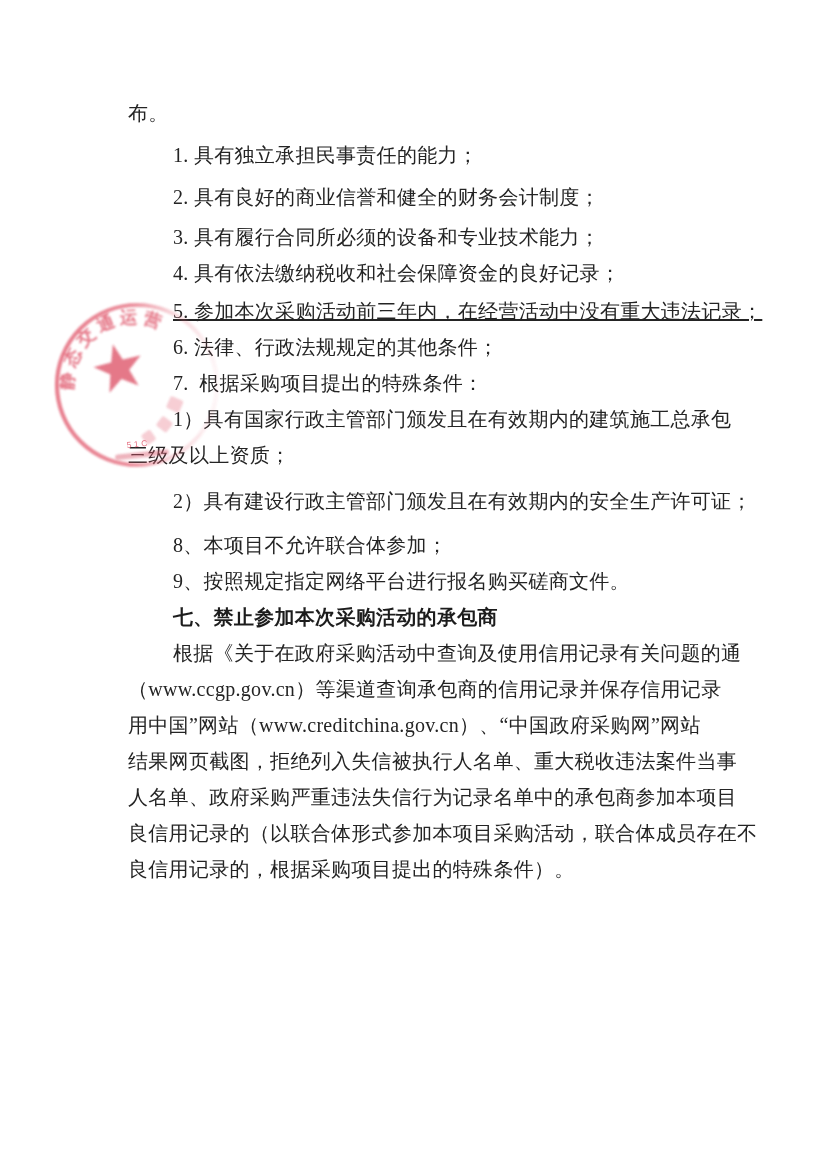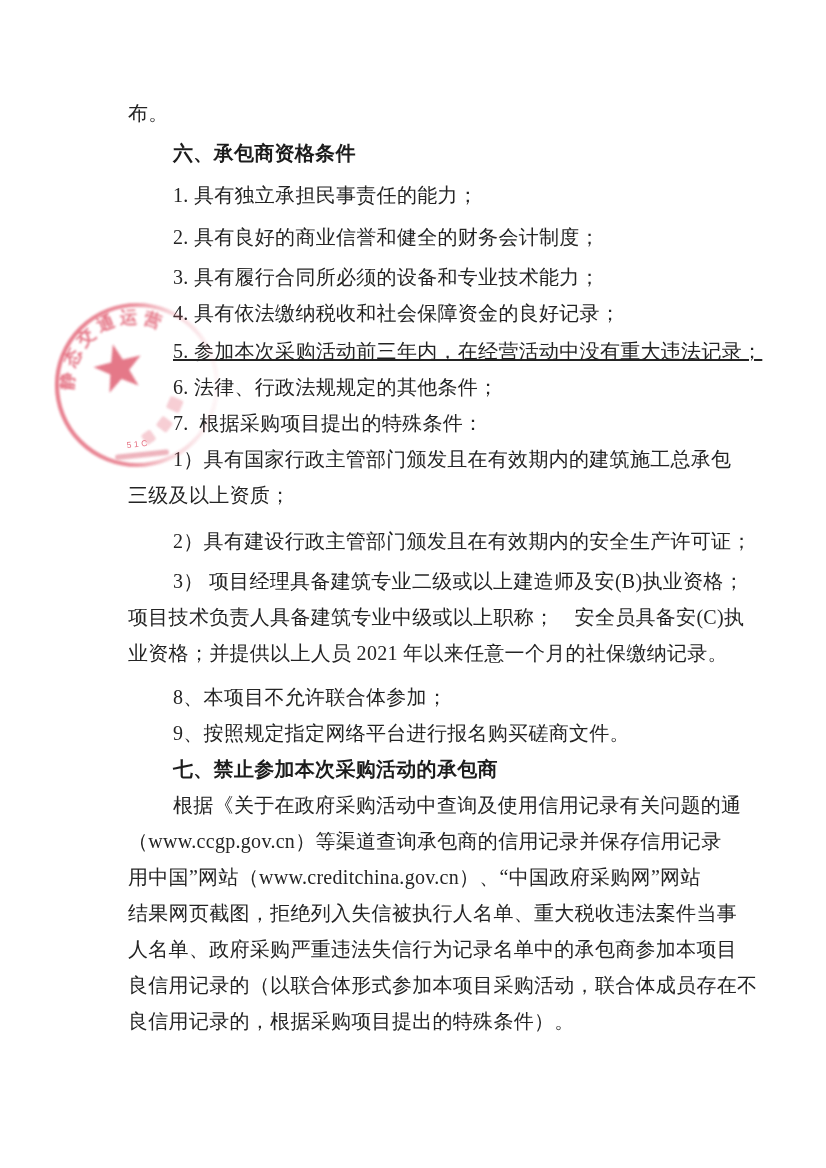--- a/index.html
+++ b/index.html
@@ -52,23 +52,20 @@
 </head>
 <body>
 
 <div class="page">
 
   <div class="text-content">
 
   <div class="block b1">
         <div class="line">布。</div>
       </div>
-      <div class="block b2 heading">
-        <div class="line indent">六、承包商资格条件</div>
-      </div>
       <div class="block b3">
         <div class="line indent">1. 具有独立承担民事责任的能力；</div>
       </div>
       <div class="block b4">
         <div class="line indent">2. 具有良好的商业信誉和健全的财务会计制度；</div>
       </div>
       <div class="block b5">
         <div class="line indent">3. 具有履行合同所必须的设备和专业技术能力；</div>
       </div>
       <div class="block b6">
@@ -82,25 +79,20 @@
       </div>
       <div class="block b9">
         <div class="line indent">7.  根据采购项目提出的特殊条件：</div>
       </div>
       <div class="block b10">
         <div class="line indent">1）具有国家行政主管部门颁发且在有效期内的建筑施工总承包</div>
         <div class="line">三级及以上资质；</div>
       </div>
       <div class="block b11">
         <div class="line indent">2）具有建设行政主管部门颁发且在有效期内的安全生产许可证；</div>
-      </div>
-      <div class="block b12">
-        <div class="line indent">3） 项目经理具备建筑专业二级或以上建造师及安(B)执业资格；</div>
-        <div class="line">项目技术负责人具备建筑专业中级或以上职称；　安全员具备安(C)执</div>
-        <div class="line">业资格；并提供以上人员 2021 年以来任意一个月的社保缴纳记录。</div>
       </div>
       <div class="block b13">
         <div class="line indent">8、本项目不允许联合体参加；</div>
       </div>
       <div class="block b14">
         <div class="line indent">9、按照规定指定网络平台进行报名购买磋商文件。</div>
       </div>
       <div class="block b15 heading">
         <div class="line indent">七、禁止参加本次采购活动的承包商</div>
       </div>

